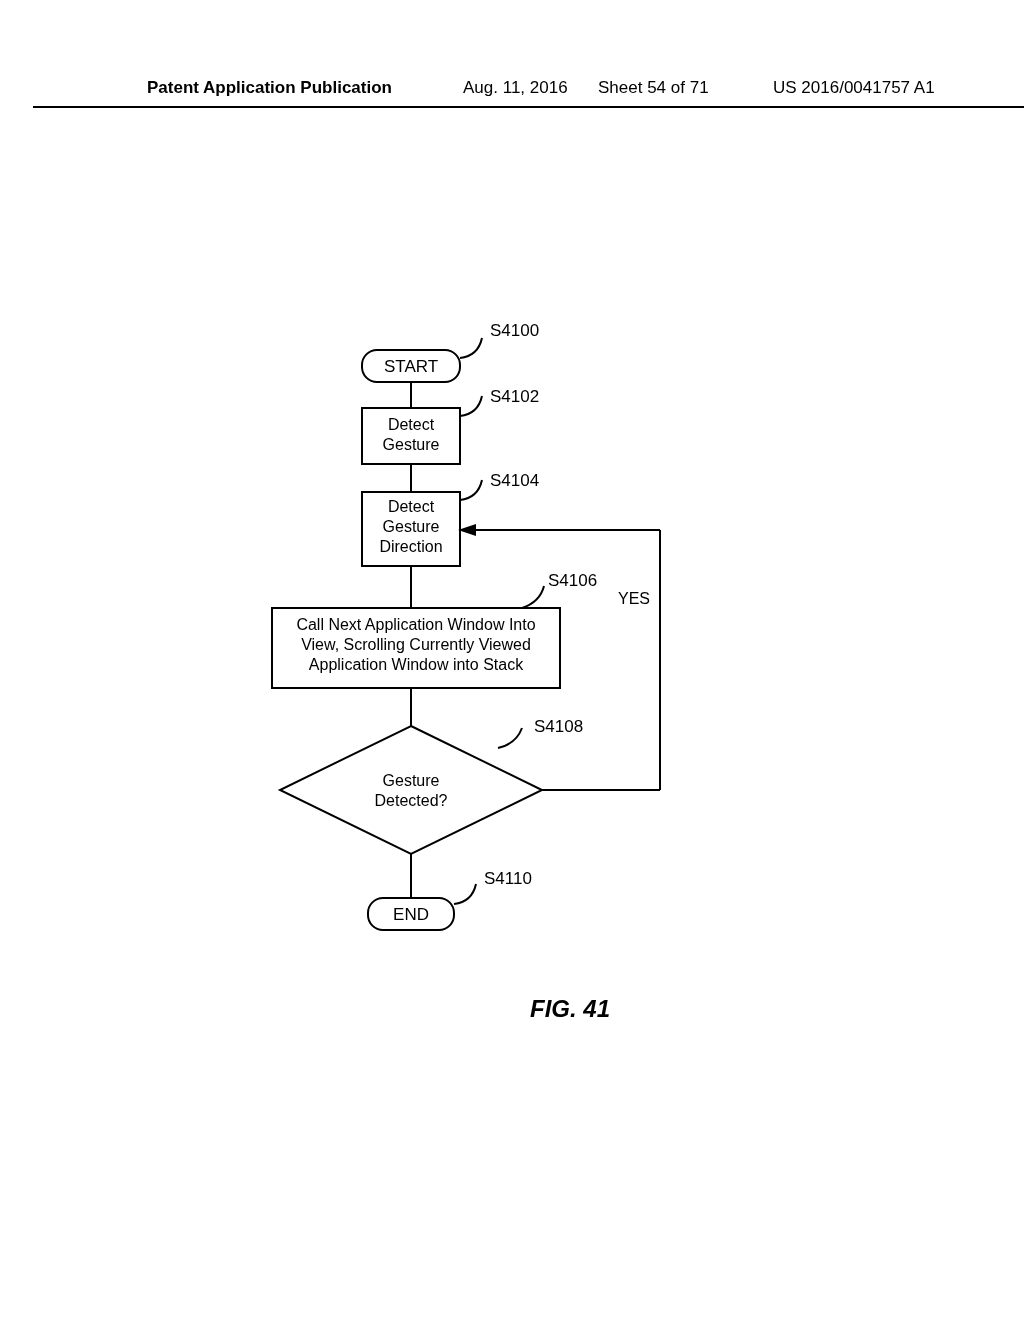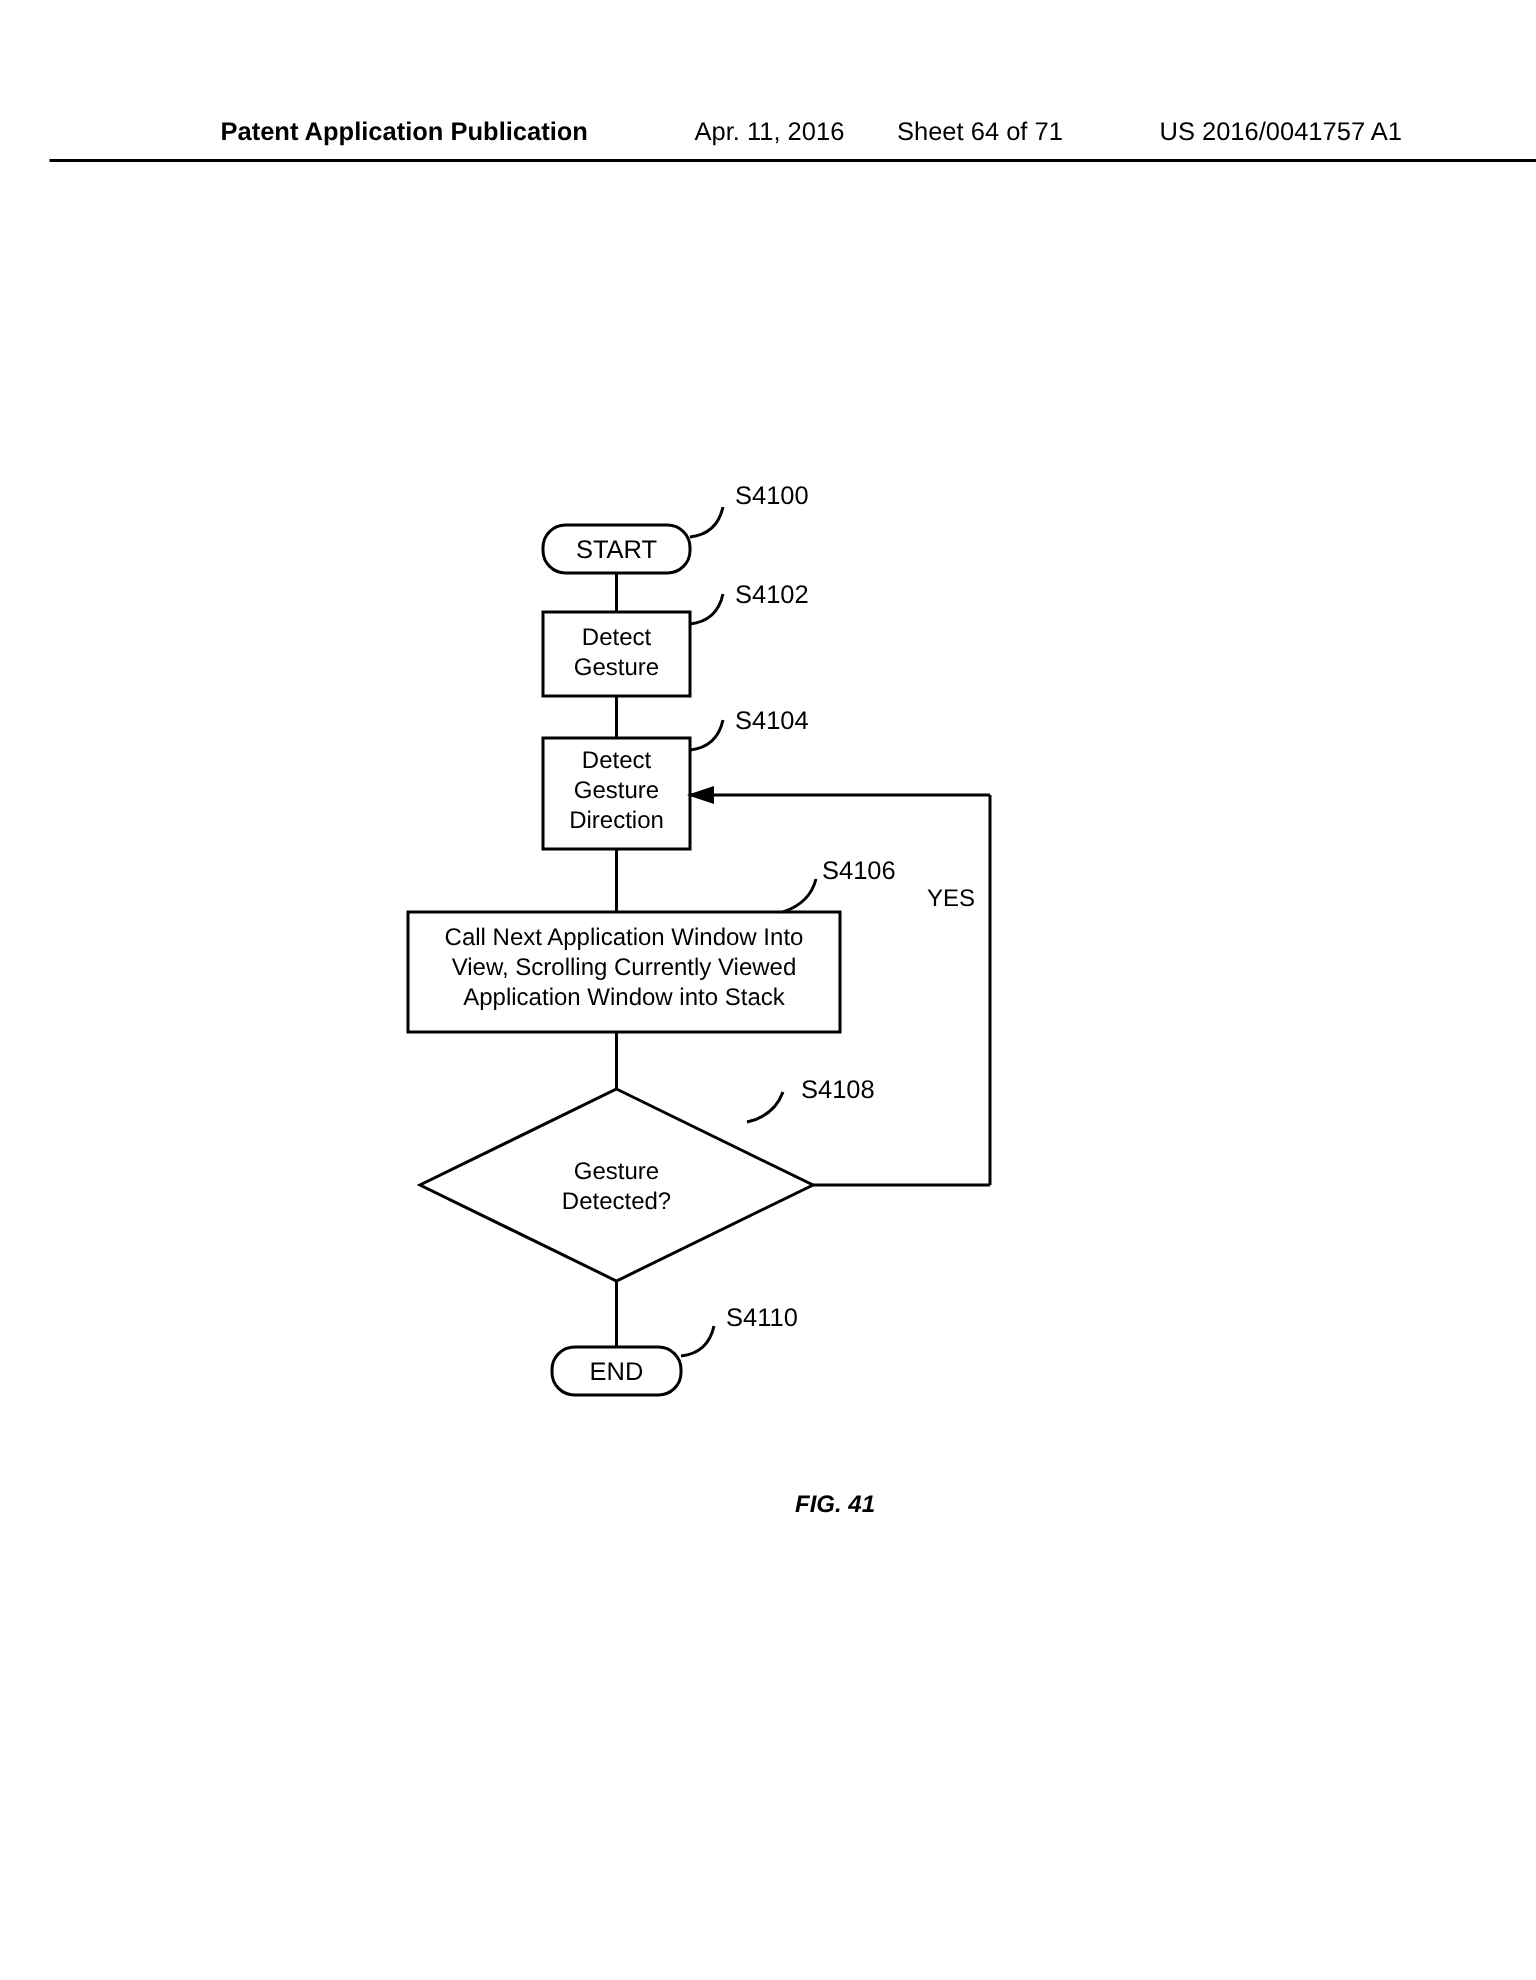--- a/index.html
+++ b/index.html
@@ -46,32 +46,32 @@
   }
   svg {
     position: absolute;
     left: 0;
     top: 0;
   }
   .fig-caption {
     position: absolute;
     left: 530px;
     top: 995px;
-    font-size: 16px;
+    font-size: 24px;
     font-weight: bold;
     font-style: italic;
   }
 </style>
 </head>
 <body>
 
 <div class="header">
   <span class="left">Patent Application Publication</span>
-  <span class="mid">Apr. 11, 2016</span>
-  <span class="sheet">Sheet 64 of 71</span>
+  <span class="mid">Aug. 11, 2016</span>
+  <span class="sheet">Sheet 54 of 71</span>
   <span class="right">US 2016/0041757 A1</span>
 </div>
 
 <svg width="1024" height="1320">
   <defs>
     <marker id="arrow" markerWidth="10" markerHeight="10" refX="8" refY="3" orient="auto" markerUnits="strokeWidth">
       <path d="M0,0 L0,6 L9,3 z" fill="#000"></path>
     </marker>
   </defs>
 

